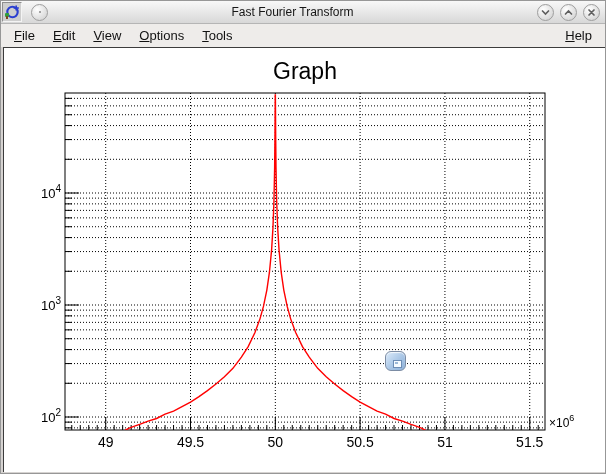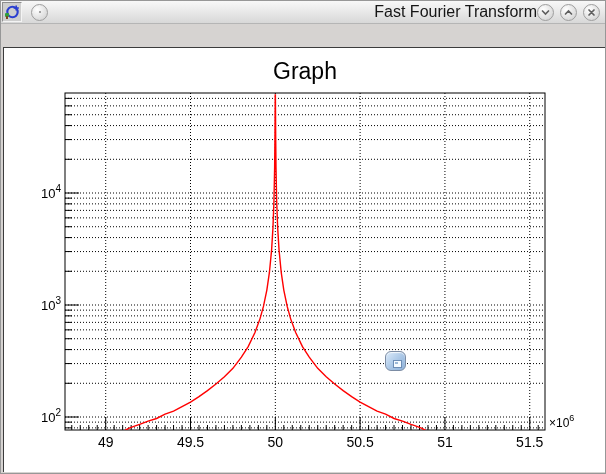--- a/index.html
+++ b/index.html
@@ -22,21 +22,21 @@
   }
   .circle-btn{
     width:17px;height:17px;border-radius:50%;
     background:radial-gradient(circle at 35% 30%,#ffffff,#d9d9d9 75%);
     border:1px solid #9e9e9e;box-sizing:border-box;
     display:flex;align-items:center;justify-content:center;
     padding:0;margin:0;
   }
   .menu-circle{margin-left:9px;position:relative;}
   .menu-circle .dot{width:2px;height:2px;background:#8a8a8a;border-radius:50%;}
-  .tb-title{flex:1;text-align:right;font-size:16px;color:#161616;}
+  .tb-title{flex:1;text-align:center;font-size:12px;color:#161616;}
   .tb-right{display:flex;gap:6px;margin-right:5px;}
   
   .menubar{
     position:absolute;top:23px;left:0;right:0;height:23px;
     background:#eeecea;display:flex;align-items:center;
     padding:0 4px;font-size:13px;color:#111;
   }
   .menu-item{padding:3px 9px;cursor:default;}
   .menu-item.right{margin-left:auto;}
   .menu-item .ul{text-decoration:underline;}
@@ -92,20 +92,28 @@
         </svg>
       </button>
       <button class="circle-btn">
         <svg width="11" height="11" viewBox="0 0 11 11">
           <path d="M3 3 L8 8 M8 3 L3 8" fill="none" stroke="#5f5f5f" stroke-width="1.7" stroke-linecap="round"></path>
         </svg>
       </button>
     </div>
   </div>
 
+  <div class="menubar" id="menubar">
+      <div class="menu-item"><span class="ul">F</span>ile</div>
+      <div class="menu-item"><span class="ul">E</span>dit</div>
+      <div class="menu-item"><span class="ul">V</span>iew</div>
+      <div class="menu-item"><span class="ul">O</span>ptions</div>
+      <div class="menu-item"><span class="ul">T</span>ools</div>
+      <div class="menu-item right"><span class="ul">H</span>elp</div>
+    </div>
 
   <div class="canvas">
     <svg id="plot" width="601" height="424" viewBox="0 0 601 424">
         <line x1="101.70671378091899" x2="101.70671378091899" y1="45" y2="382" stroke="#000000" stroke-width="1" stroke-dasharray="1 2"></line>
         <line x1="186.51236749116617" x2="186.51236749116617" y1="45" y2="382" stroke="#000000" stroke-width="1" stroke-dasharray="1 2"></line>
         <line x1="271.3180212014134" x2="271.3180212014134" y1="45" y2="382" stroke="#000000" stroke-width="1" stroke-dasharray="1 2"></line>
         <line x1="356.12367491166054" x2="356.12367491166054" y1="45" y2="382" stroke="#000000" stroke-width="1" stroke-dasharray="1 2"></line>
         <line x1="440.92932862190776" x2="440.92932862190776" y1="45" y2="382" stroke="#000000" stroke-width="1" stroke-dasharray="1 2"></line>
         <line x1="525.7349823321549" x2="525.7349823321549" y1="45" y2="382" stroke="#000000" stroke-width="1" stroke-dasharray="1 2"></line>
         <line x1="61" x2="541" y1="379.86197221127117" y2="379.86197221127117" stroke="#000000" stroke-width="1" stroke-dasharray="1 2"></line>

